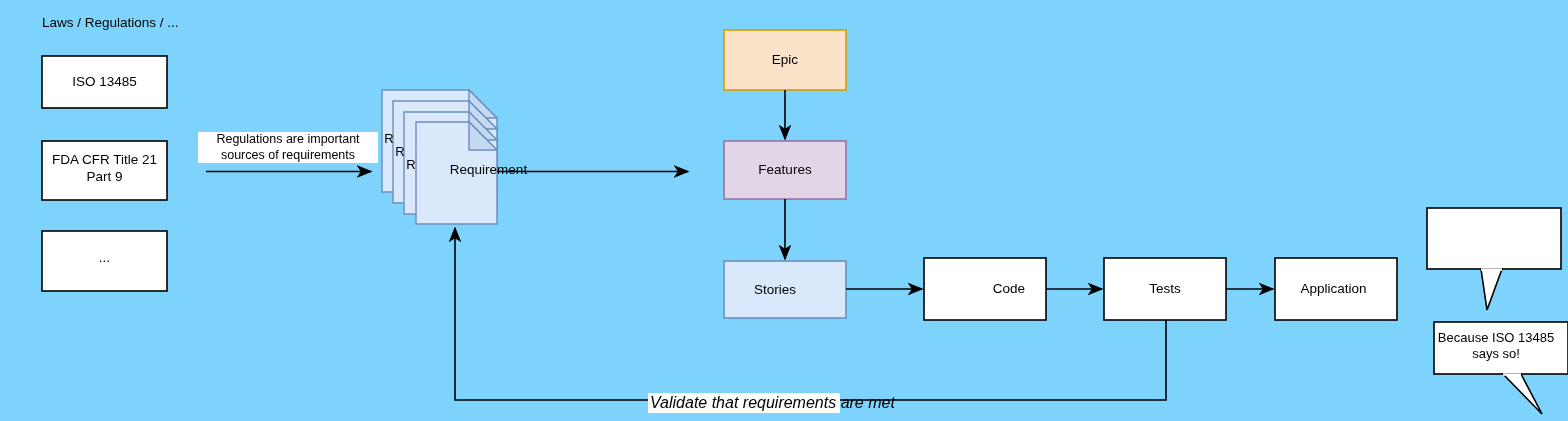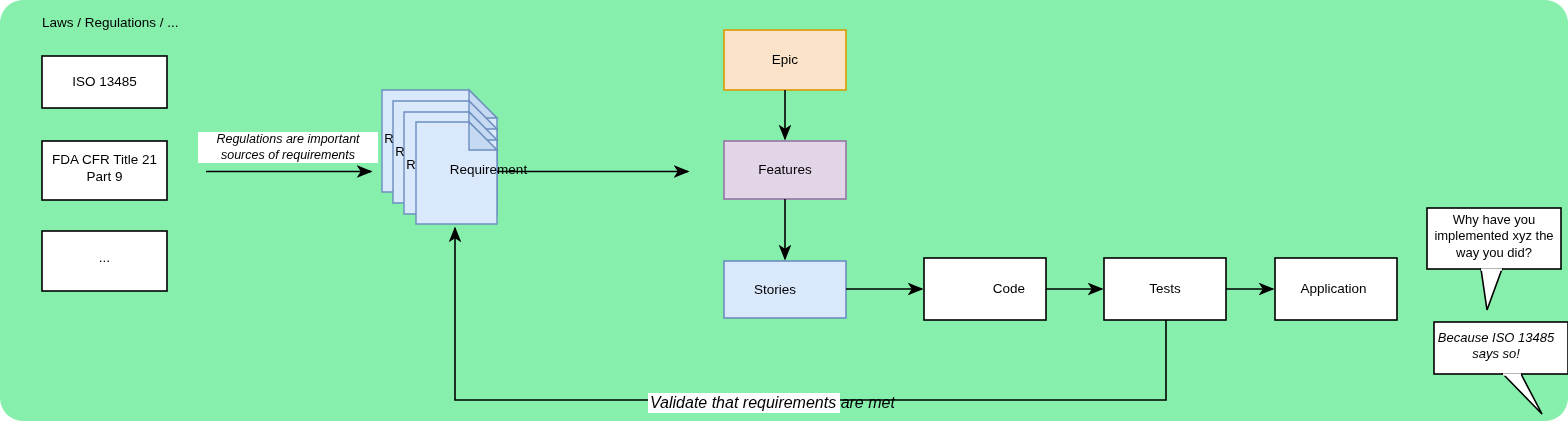--- a/index.html
+++ b/index.html
@@ -4,24 +4,23 @@
 <style>
   html, body {
     margin: 0;
     padding: 0;
     background: #ffffff;
   }
   #canvas {
     position: relative;
     width: 1568px;
     height: 421px;
-    background: #86efac;
+    background: #7dd3fc;
     font-family: "Liberation Sans", sans-serif;
     overflow: hidden;
-    border-radius: 23px;
   }
   #svg-layer {
     position: absolute;
     left: 0;
     top: 0;
     width: 1568px;
     height: 421px;
   }
   .lbl {
     position: absolute;
@@ -31,21 +30,20 @@
     line-height: 1.25;
     white-space: pre;
     pointer-events: none;
   }
   .box-label {
     font-size: 13.5px;
   }
   .edge-label {
     font-size: 12.5px;
     background: #ffffff;
-    font-style: italic;
   }
   .section-label {
     font-size: 13.5px;
     text-align: left;
   }
   .bubble-label {
     font-size: 13px;
   }
   .loop-label {
     font-size: 16px;
@@ -151,20 +149,17 @@
   <div class="lbl box-label" style="left:724px; top:282px; width:102px;">Stories</div>
 
   <div class="lbl box-label" style="left:924px; top:281px; width:122px;margin-left:24px;">Code</div>
 
   <div class="lbl box-label" style="left:1104px; top:281px; width:122px;">Tests</div>
 
   <div class="lbl box-label" style="left:1275px; top:281px; width:117px;">Application</div>
 
   <div class="lbl loop-label" style="left:648px; top:393px; width:188px;">Validate that requirements are met</div>
 
-  <div class="lbl bubble-label" style="left:1427px; top:212px; width:134px;">Why have you
-implemented xyz the
-way you did?</div>
 
-  <div class="lbl bubble-label" style="left:1434px; top:330px; width:124px;font-style:italic;">Because ISO 13485
+  <div class="lbl bubble-label" style="left:1434px; top:330px; width:124px;">Because ISO 13485
 says so!</div>
 
 </div>
 
 </body></html>

